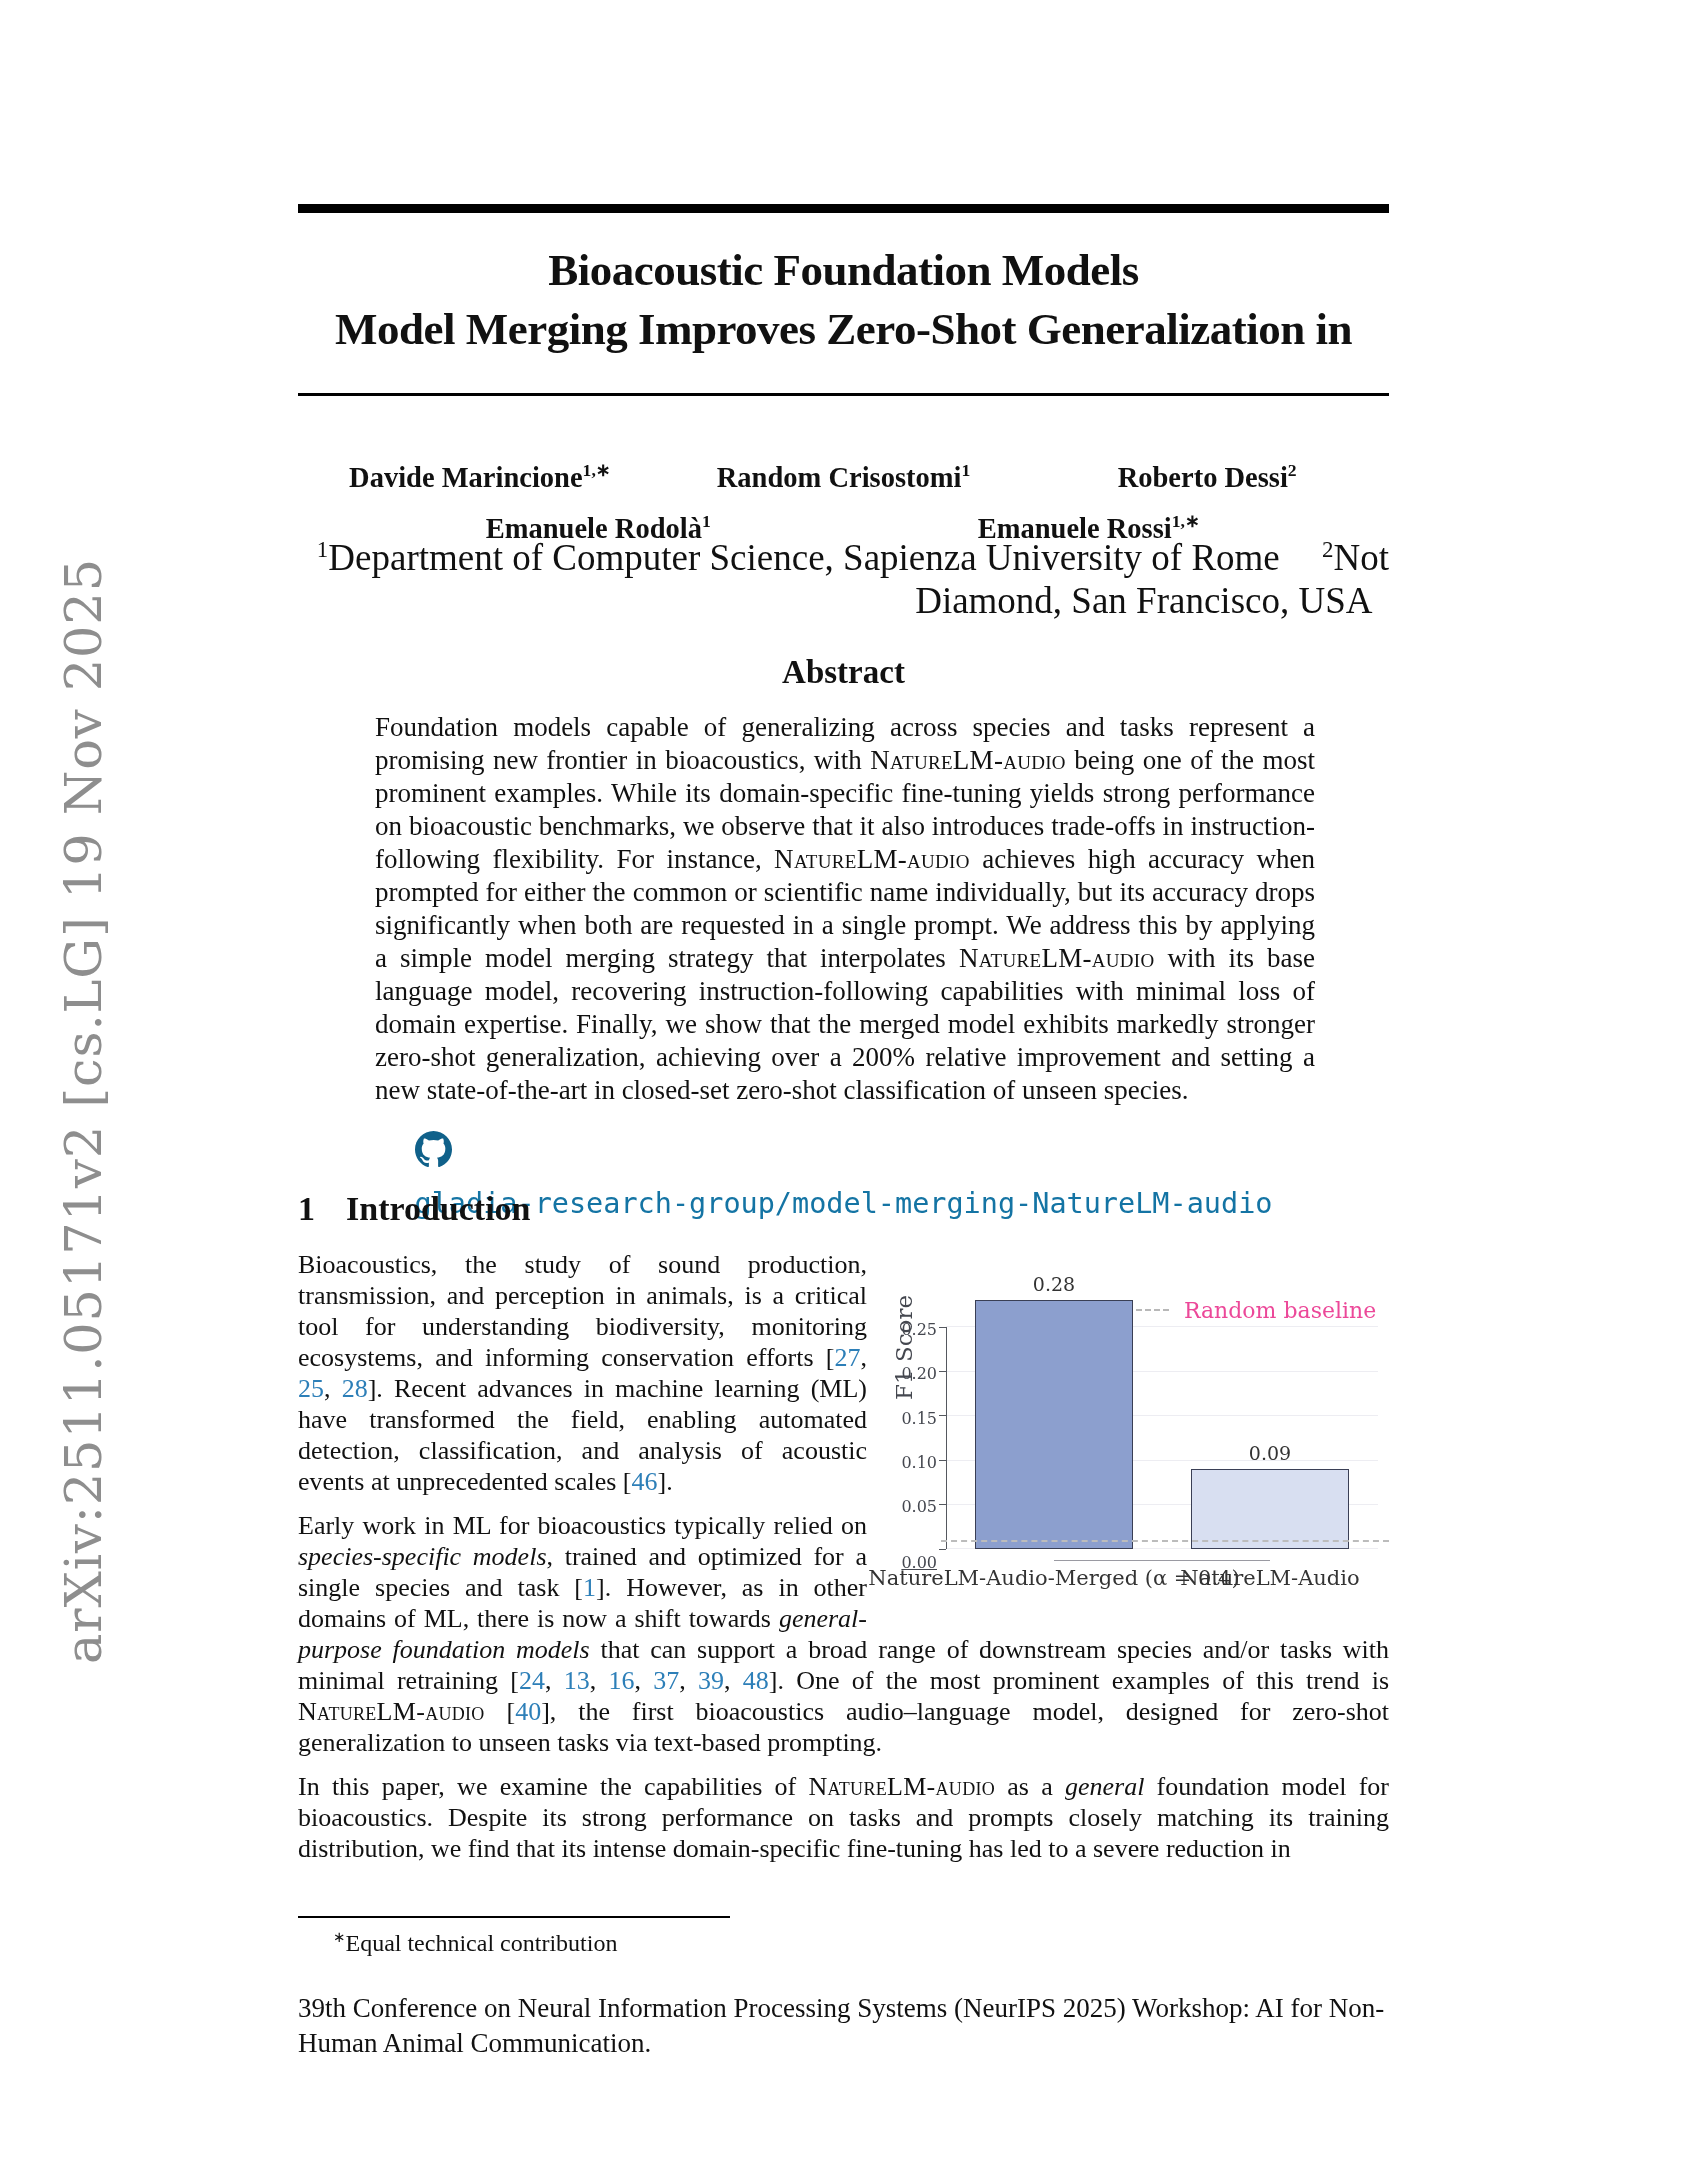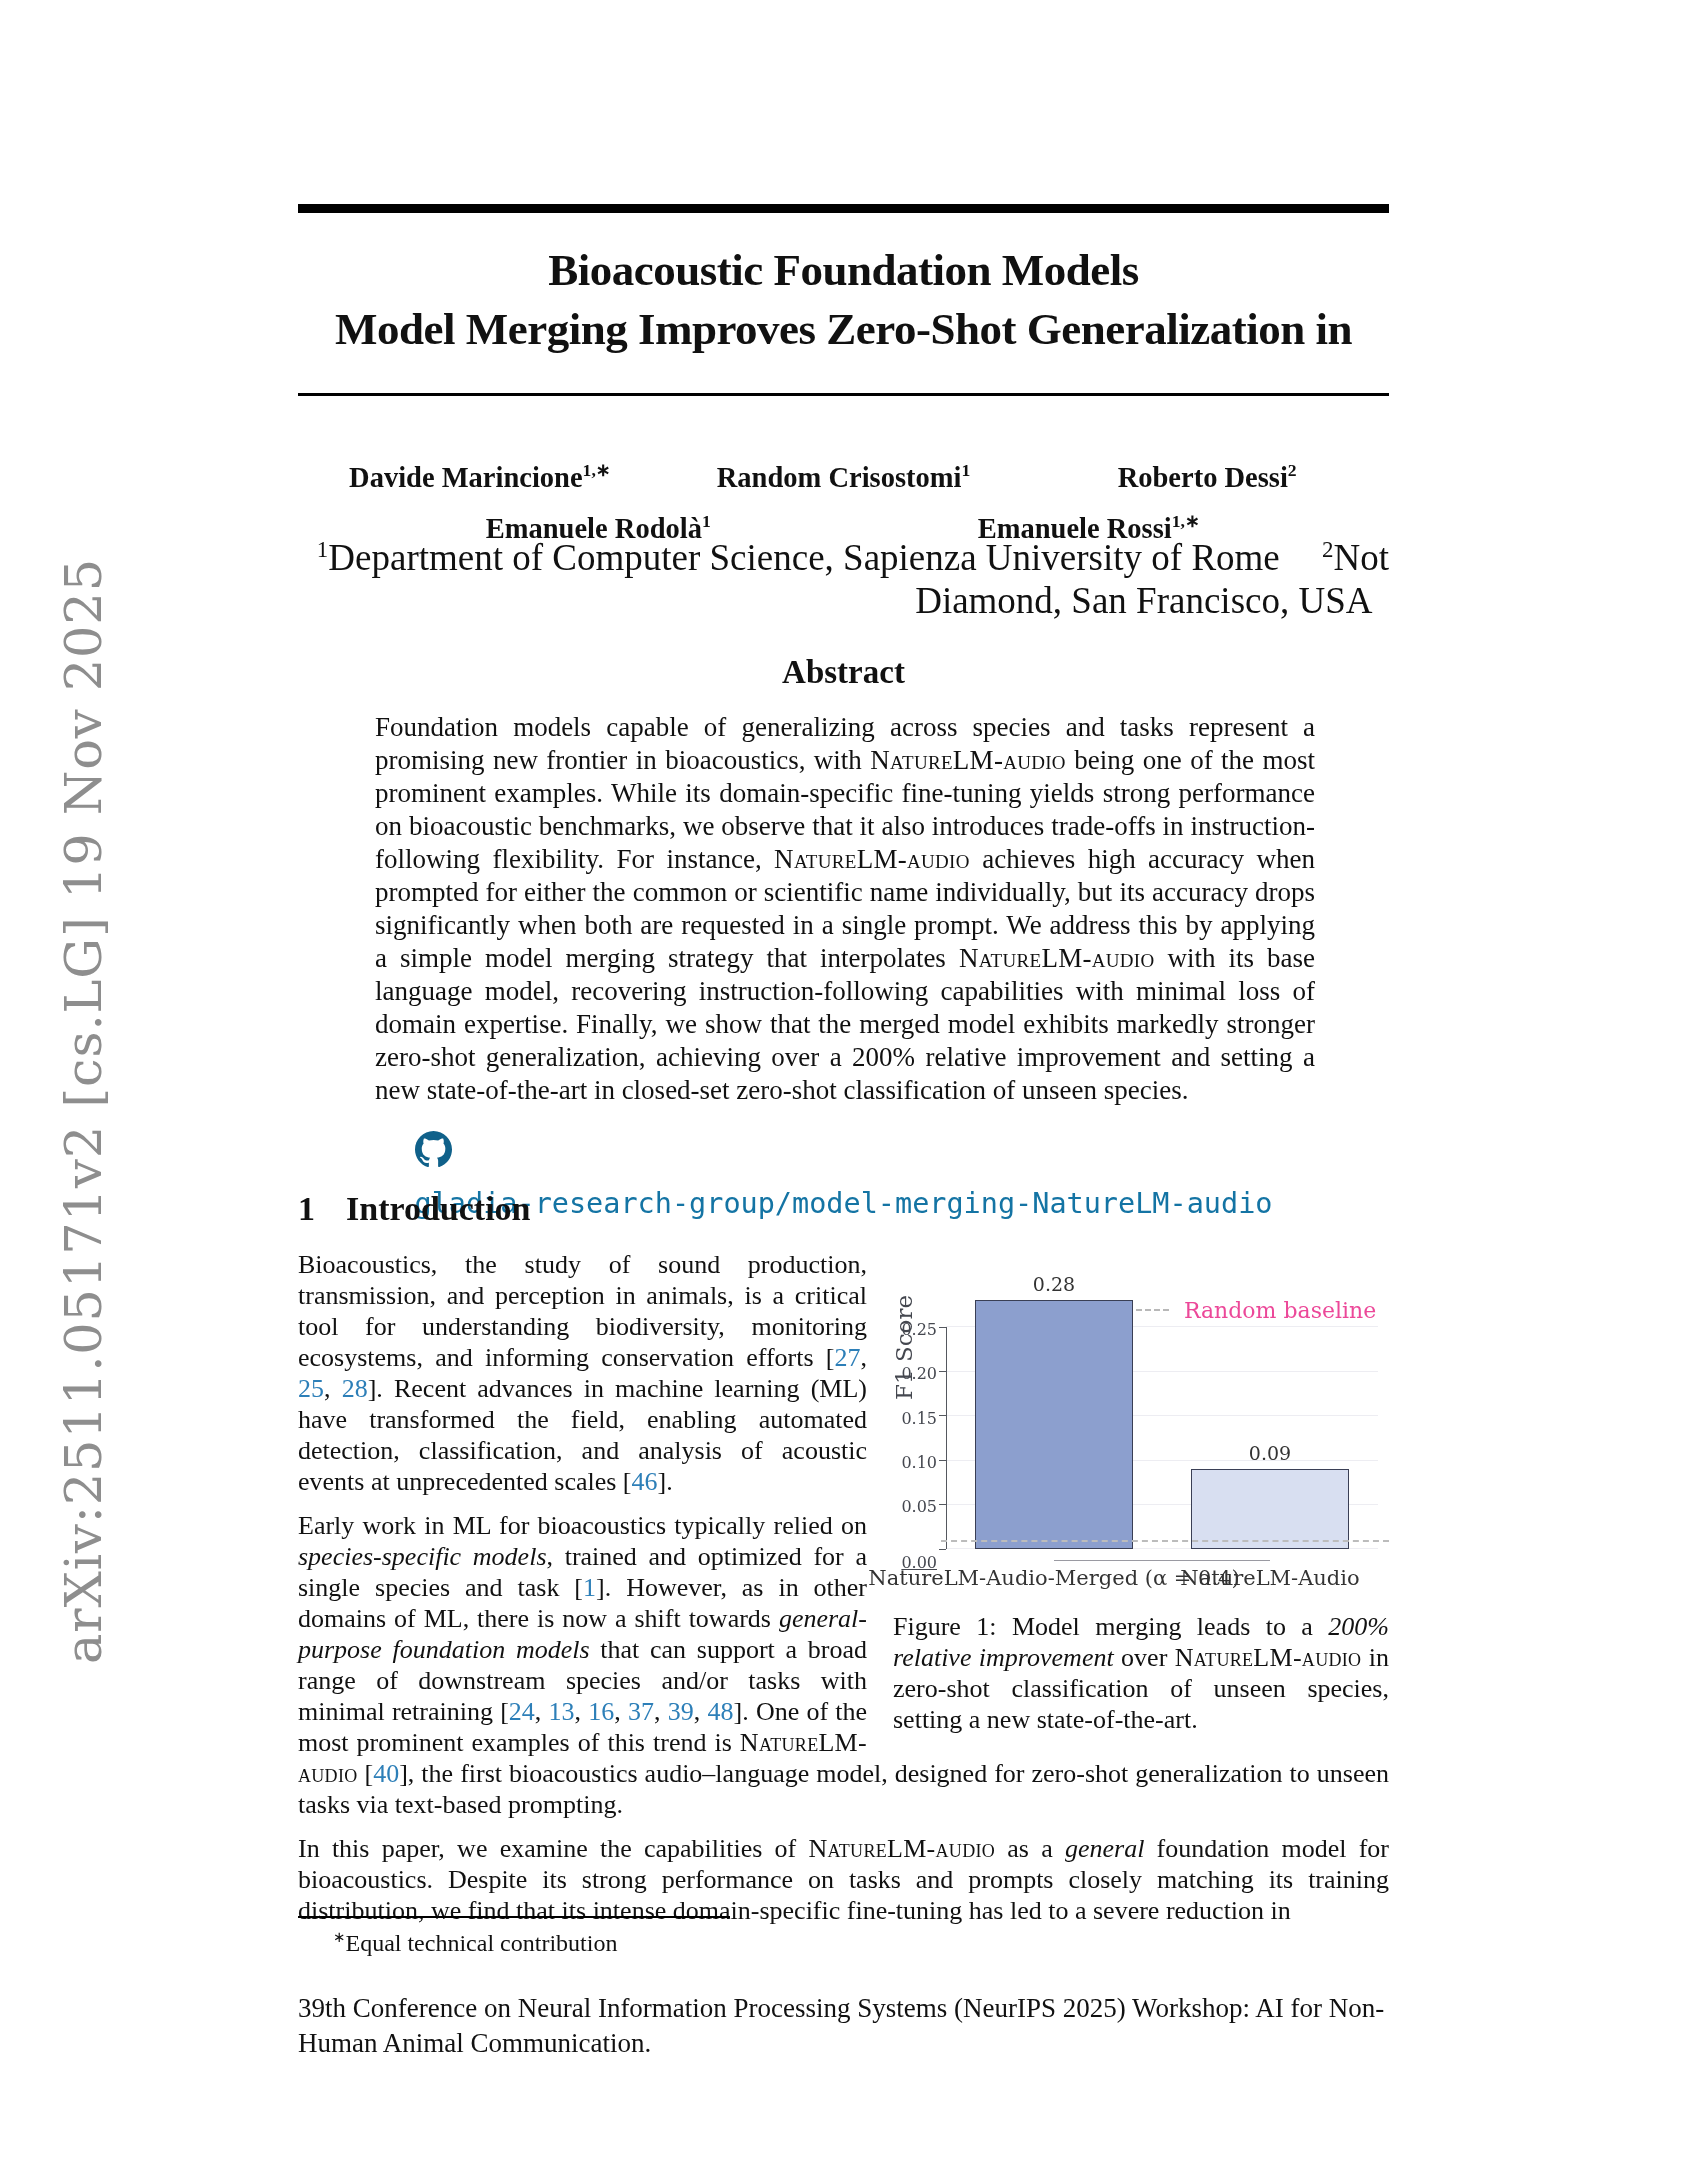--- a/index.html
+++ b/index.html
@@ -162,21 +162,20 @@
             <div class="ytick-mark" style="top: 162px;"></div>
             <div class="ytick-label" style="top: 105px;">0.20</div>
             <div class="ytick-mark" style="top: 118px;"></div>
             <div class="ytick-label" style="top: 61px;">0.25</div>
             <div class="ytick-mark" style="top: 74px;"></div>
             <div class="yspine" style="top: 74px; height: 222px;"></div>
             <div class="xtick-label" style="left: 161px; top: 310px;">NatureLM-Audio-Merged (α = 0.4)</div>
             <div class="xtick-label" style="left: 377px; top: 310px;">NatureLM-Audio</div>
             <div class="xspine" style="left: 161px; width: 216px;"></div>
           </div>
-        <div class="fig-caption"><span>Figure 1: Model merging leads to a </span><span class="seg-i">200% relative improvement</span><span> over </span><span class="seg-sc">NatureLM-audio</span><span> in zero-shot classification of unseen species, setting a new state-of-the-art.</span></div>
       </div>
 
       <p><span>Bioacoustics, the study of sound production, transmission, and perception in animals, is a critical tool for understanding biodiversity, monitoring ecosystems, and informing conservation efforts [</span><span class="seg-c">27</span><span>, </span><span class="seg-c">25</span><span>, </span><span class="seg-c">28</span><span>].  Recent advances in machine learning (ML) have transformed the field, enabling automated detection, classification, and analysis of acoustic events at unprecedented scales [</span><span class="seg-c">46</span><span>].</span></p>
       <p><span>Early work in ML for bioacoustics typically relied on </span><span class="seg-i">species-specific models</span><span>, trained and optimized for a single species and task [</span><span class="seg-c">1</span><span>].  However, as in other domains of ML, there is now a shift towards </span><span class="seg-i">general-purpose foundation models</span><span> that can support a broad range of downstream species and/or tasks with minimal retraining [</span><span class="seg-c">24</span><span>, </span><span class="seg-c">13</span><span>, </span><span class="seg-c">16</span><span>, </span><span class="seg-c">37</span><span>, </span><span class="seg-c">39</span><span>, </span><span class="seg-c">48</span><span>].  One of the most prominent examples of this trend is </span><span class="seg-sc">NatureLM-audio</span><span> [</span><span class="seg-c">40</span><span>], the first bioacoustics audio–language model, designed for zero-shot generalization to unseen tasks via text-based prompting.</span></p>
       <p><span>In this paper, we examine the capabilities of </span><span class="seg-sc">NatureLM-audio</span><span> as a </span><span class="seg-i">general</span><span> foundation model for bioacoustics. Despite its strong performance on tasks and prompts closely matching its training distribution, we find that its intense domain-specific fine-tuning has led to a severe reduction in</span></p>
     </div>
 
     <div class="footnote-rule"></div>
     <div class="footnote">
       <span class="sup">∗</span><span>Equal technical contribution</span>

